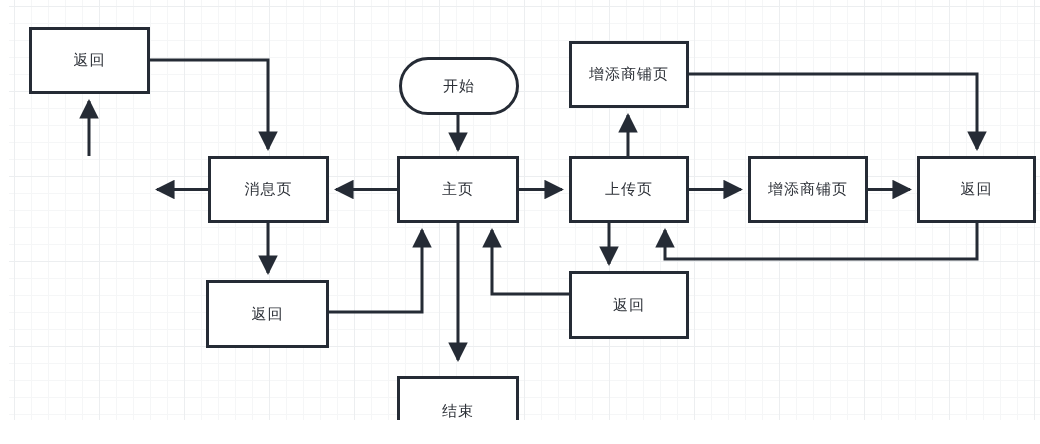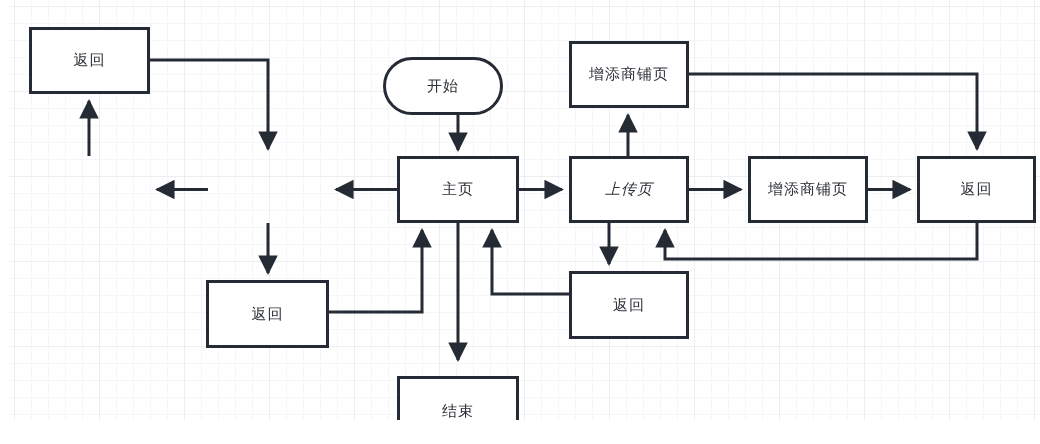--- a/index.html
+++ b/index.html
@@ -96,42 +96,45 @@
       <path d="M 968 223 L 968 259 L 656 259 L 656 230" marker-end="url(#arrow)"></path>
 
     </g>
   </svg>
 
   <div class="node" style="left:20px;top:27px;width:121px;height:67px;">
     <span class="label">返回</span>
   </div>
 
 
+  <div class="node" style="left:199px;top:156px;width:121px;height:67px;">
+    <span class="label">消息页</span>
+  </div>
 
   <div class="node" style="left:197px;top:280px;width:123px;height:68px;">
     <span class="label">返回</span>
   </div>
 
-  <div class="node terminal" style="left:374px;top:57px;width:120px;height:58px;">
+  <div class="node terminal" style="left:390px;top:57px;width:120px;height:58px;">
     <span class="label">开始</span>
   </div>
 
   <div class="node" style="left:388px;top:156px;width:122px;height:67px;">
     <span class="label">主页</span>
   </div>
 
   <div class="node" style="left:388px;top:376px;width:122px;height:70px;">
     <span class="label">结束</span>
   </div>
 
   <div class="node" style="left:560px;top:41px;width:120px;height:67px;">
     <span class="label">增添商铺页</span>
   </div>
 
-  <div class="node" style="left:560px;top:156px;width:120px;height:67px;font-style:italic;">
+  <div class="node" style="left:560px;top:156px;width:120px;height:67px;">
     <span class="label">上传页</span>
   </div>
 
   <div class="node" style="left:560px;top:271px;width:120px;height:68px;">
     <span class="label">返回</span>
   </div>
 
   <div class="node" style="left:739px;top:156px;width:120px;height:67px;">
     <span class="label">增添商铺页</span>
   </div>

